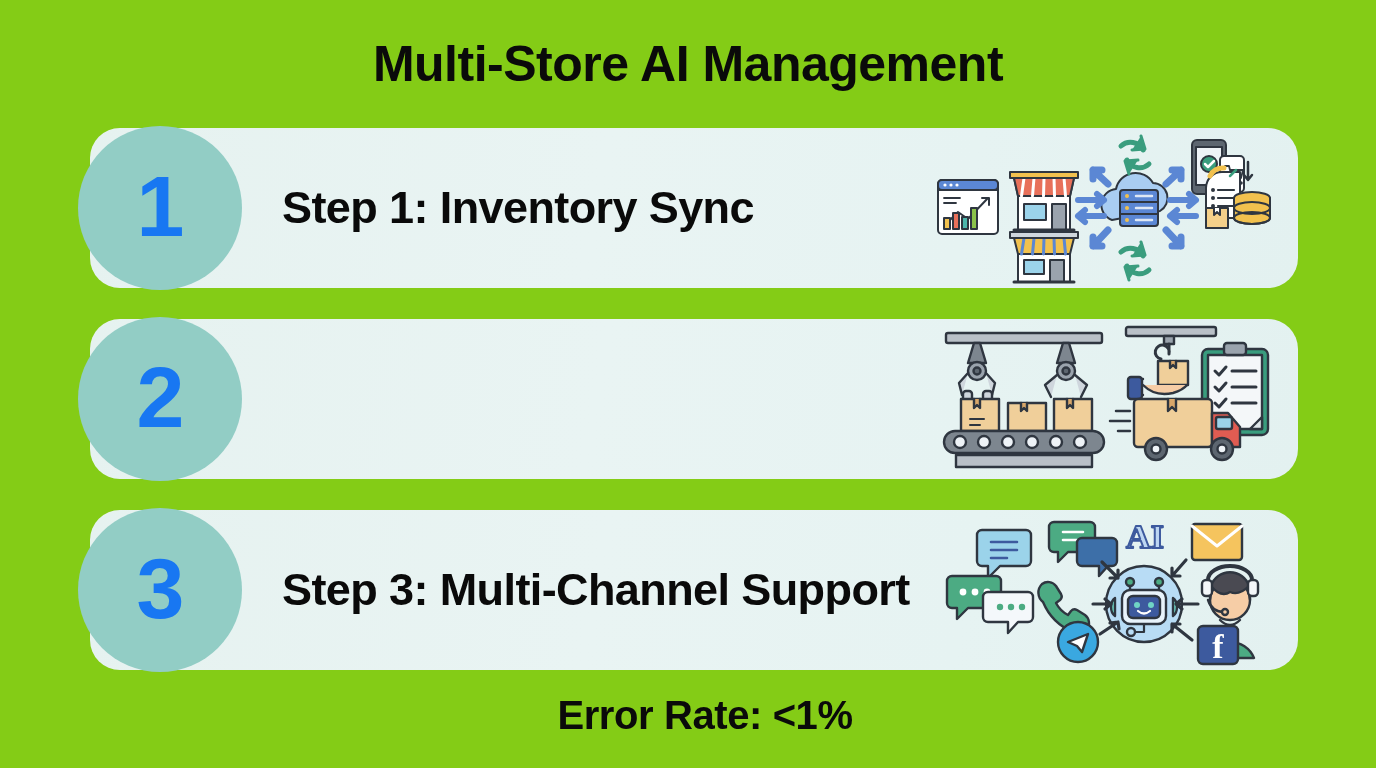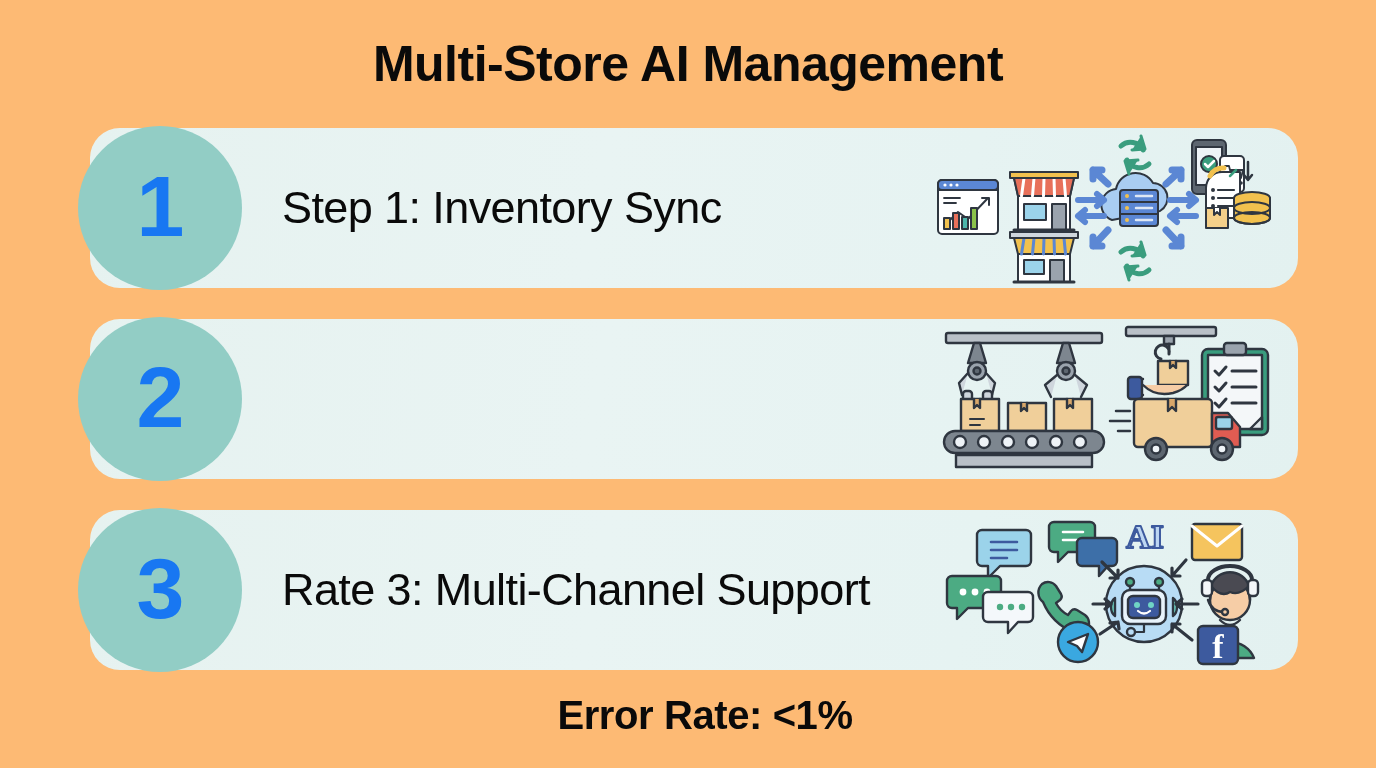--- a/index.html
+++ b/index.html
@@ -12,21 +12,21 @@
     height: 768px;
     font-family: "Liberation Sans", sans-serif;
     color: #0d0d0d;
     overflow: hidden;
     position: relative;
   }
 
   .page {
     position: absolute;
     inset: 0;
-    background: #fdba74;
+    background: #84cc16;
   }
 
   
   .title {
     position: absolute;
     left: 0;
     top: 34px;
     width: 1376px;
     text-align: center;
     font-size: 50px;
@@ -77,21 +77,21 @@
     margin-top: -4px;
     letter-spacing: -1px;
   }
 
   .step-label {
     position: absolute;
     left: 192px;
     top: 50%;
     transform: translateY(-50%);
     font-size: 45px;
-    font-weight: 400;
+    font-weight: 700;
     letter-spacing: -0.6px;
     color: #0a0a0a;
     white-space: nowrap;
   }
 
   .illus {
     position: absolute;
     right: 18px;
     top: 4px;
     width: 350px;
@@ -330,21 +330,21 @@
 
           </g>
         </svg>
       </div>
     </div>
 
     <div class="step-row r3">
       <div class="badge">
         <span class="badge-num">3</span>
       </div>
-      <div class="step-label">Rate 3: Multi-Channel Support</div>
+      <div class="step-label">Step 3: Multi-Channel Support</div>
 
       <div class="illus">
         <svg viewBox="0 0 350 152" xmlns="http://www.w3.org/2000/svg">
           <g stroke="#2f3640" stroke-width="2.4" stroke-linejoin="round" stroke-linecap="round" fill="none">
 
             <g>
               <path d="M52 16 h44 a5 5 0 0 1 5 5 v26 a5 5 0 0 1 -5 5 h-26 l-12 12 v-12 h-6 a5 5 0 0 1 -5 -5 v-26 a5 5 0 0 1 5 -5 z" fill="#9bd3ea"></path>
               <path d="M61 28 h26 M61 36 h26 M61 44 h16" stroke="#3d5a9e" stroke-width="2.6"></path>
             </g>
 

